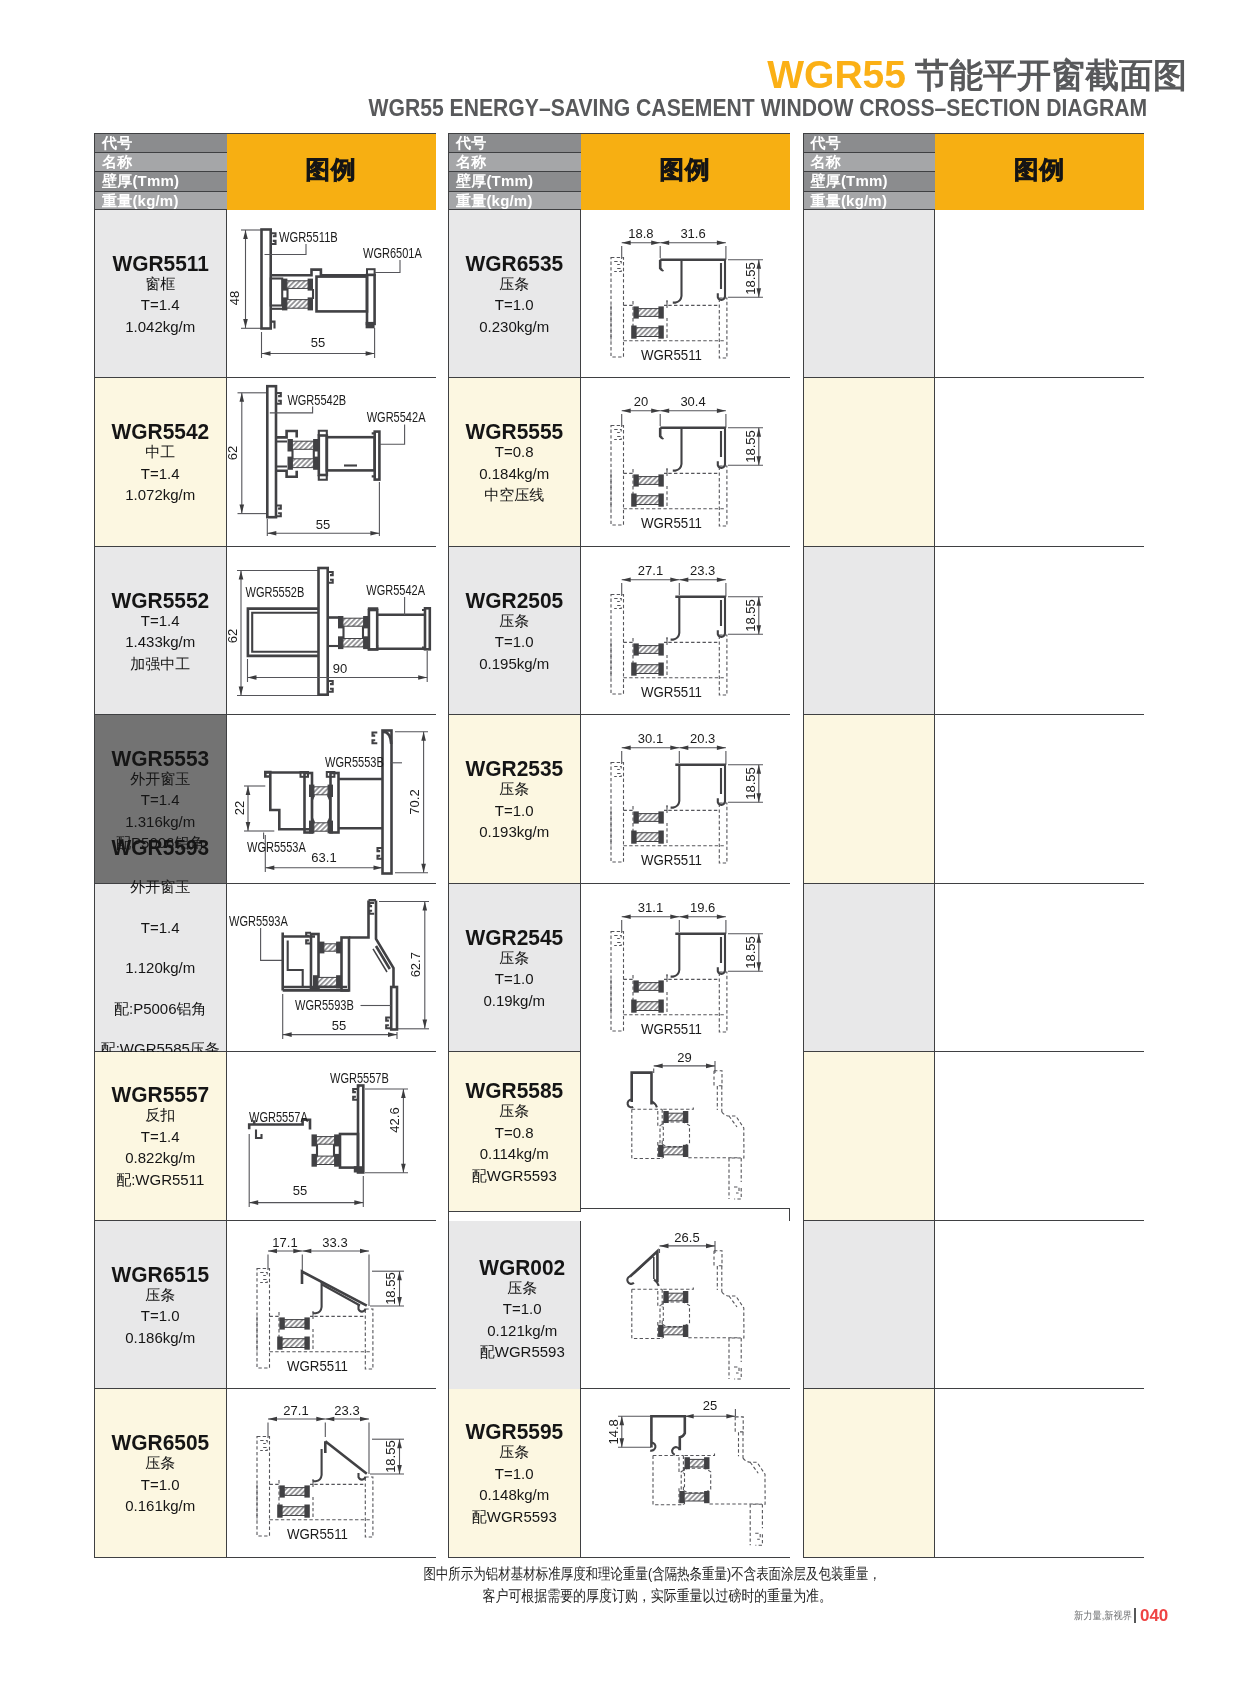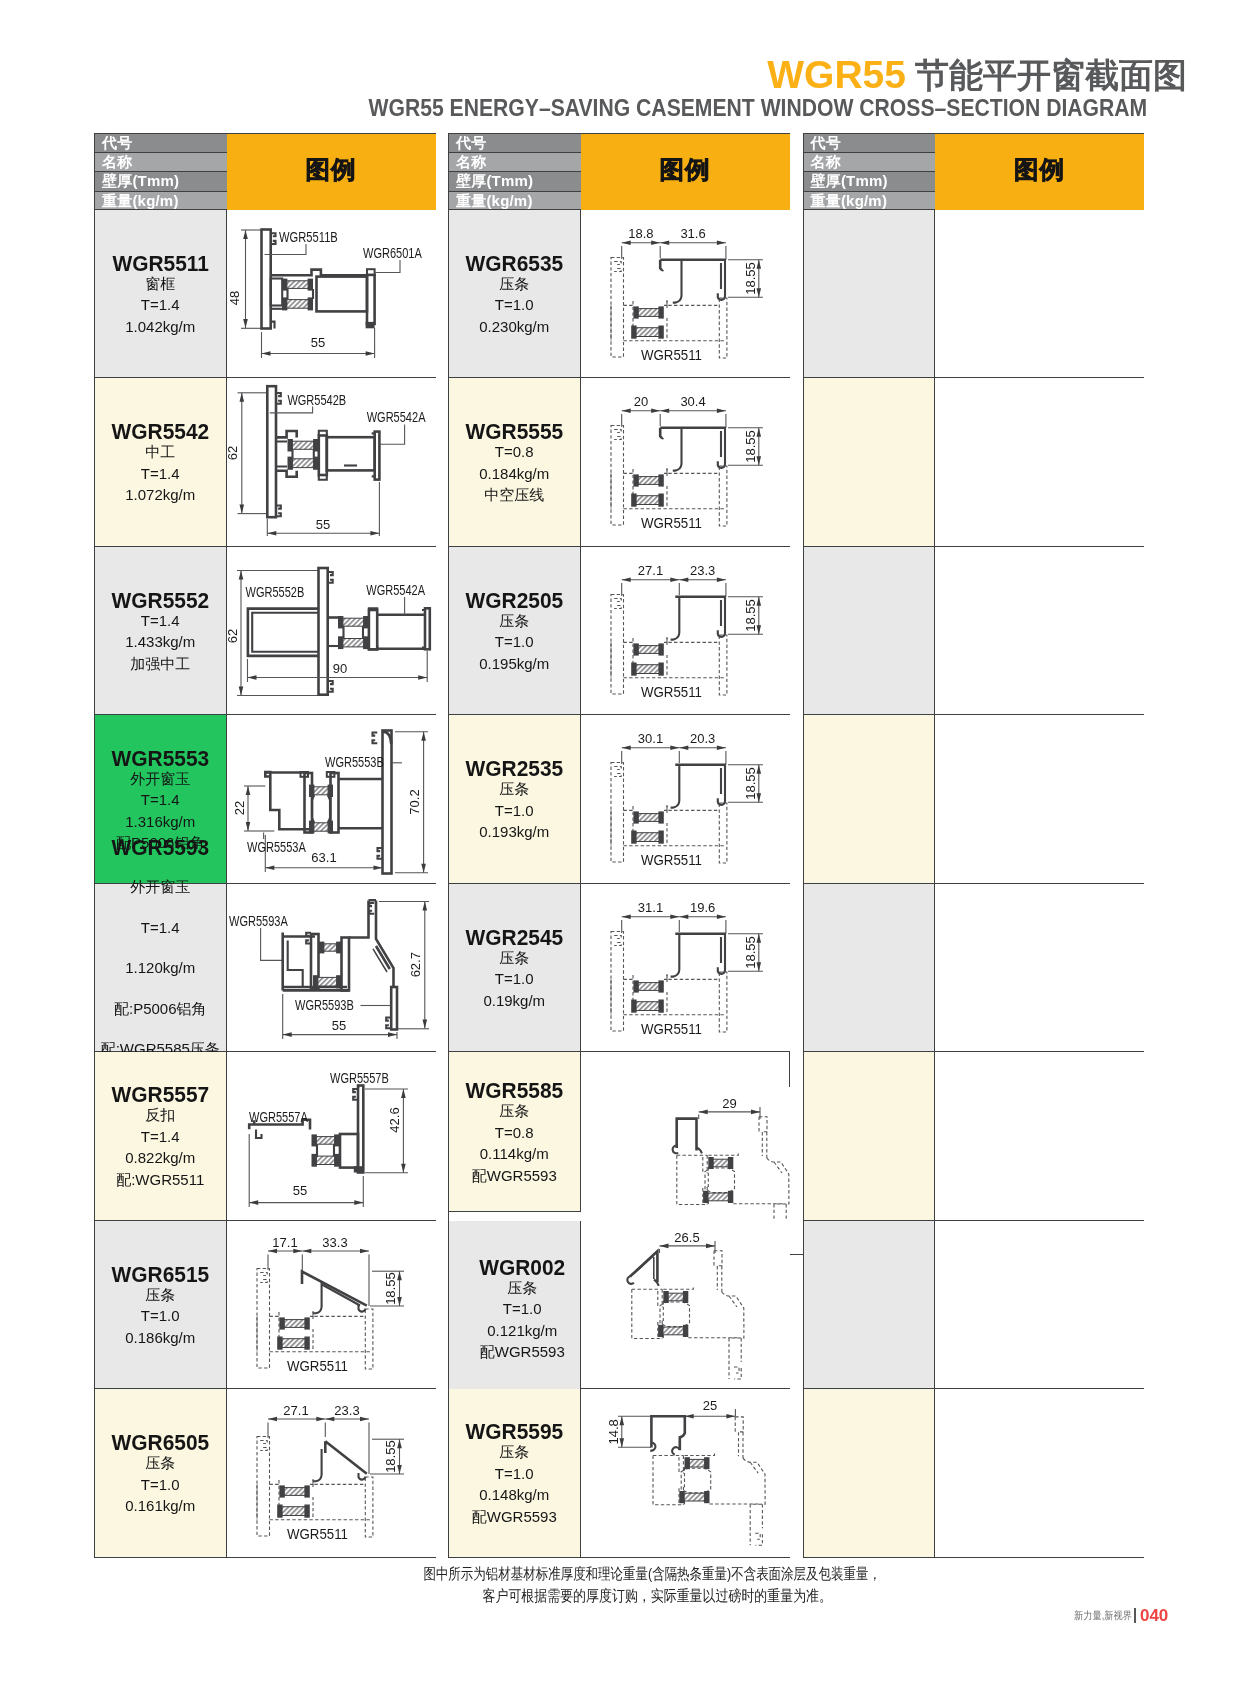--- a/index.html
+++ b/index.html
@@ -147,21 +147,21 @@
         <path class="dl" d="M20.5 112 L20.5 135"></path>
         <path class="dl" d="M200.2 104 L200.2 135"></path>
         <path class="dl" d="M20.5 130.5 H200.2"></path>
         <polygon class="ar" points="20.5,130.5 29.5,128.2 29.5,132.8"></polygon>
         <polygon class="ar" points="200.2,130.5 191.2,128.2 191.2,132.8"></polygon>
         <text x="113" y="125.5" font-size="13" text-anchor="middle">90</text>
         <text x="18.5" y="50" font-size="13.8" text-anchor="start" textLength="58.8" lengthAdjust="spacingAndGlyphs">WGR5552B</text>
         <text x="139.3" y="48" font-size="13.8" text-anchor="start" textLength="58.8" lengthAdjust="spacingAndGlyphs">WGR5542A</text>
         <path class="dl" d="M177.6 50 V68"></path>
       </svg></div>
-    <div class="lbl" style="top:581.3199999999999px;height:168.44px;background:#22c55e;">
+    <div class="lbl" style="top:581.3199999999999px;height:168.44px;background:#737373;">
       <div class="code">WGR5553</div>
       <div class="sub">外开窗玉</div>
       <div class="sub">T=1.4</div>
       <div class="sub">1.316kg/m</div>
       <div class="sub">配P5006铝角</div>
     </div>
     <div class="figc" style="top:581.3199999999999px;height:168.44px;"><svg width="210" height="168" viewBox="0 0 210 168">
         <defs>
           <pattern id="hp" width="3.6" height="3.6" patternUnits="userSpaceOnUse" patternTransform="rotate(45)">
             <rect width="3.6" height="3.6" fill="#fcfcfc"></rect>
@@ -650,21 +650,21 @@
         <polygon class="ar" points="177.8,87.3 175.5,78.3 180.10000000000002,78.3"></polygon>
         <text transform="translate(173.5 68.5) rotate(-90)" font-size="13" text-anchor="middle">18.55</text>
       </svg></div>
     <div class="lbl" style="top:918.2px;height:160px;background:#fcf7e1;">
       <div class="code">WGR5585</div>
       <div class="sub">压条</div>
       <div class="sub">T=0.8</div>
       <div class="sub">0.114kg/m</div>
       <div class="sub">配WGR5593</div>
     </div>
-    <div class="figc" style="top:953px;height:168.44px;margin-left:45px;"><svg width="210" height="168" viewBox="0 0 210 168">
+    <div class="figc" style="top:907px;height:168.44px;"><svg width="210" height="168" viewBox="0 0 210 168">
         <defs>
           <pattern id="hp" width="3.6" height="3.6" patternUnits="userSpaceOnUse" patternTransform="rotate(45)">
             <rect width="3.6" height="3.6" fill="#fcfcfc"></rect>
             <rect width="1.7" height="3.6" fill="#8f8f92"></rect>
           </pattern>
         </defs>
         <g transform="translate(0.0 0.0)">
           <g class="dshg">
             <path d="M50.8 68.3 h30.4 M50.8 68.3 V117.5 h30.4 M81.2 68.3 v18 M81.2 99.5 v18 M76.8 70 v16 M76.8 101 v15"></path>
             <path d="M82.3 68.3 h30 v-2"></path>

